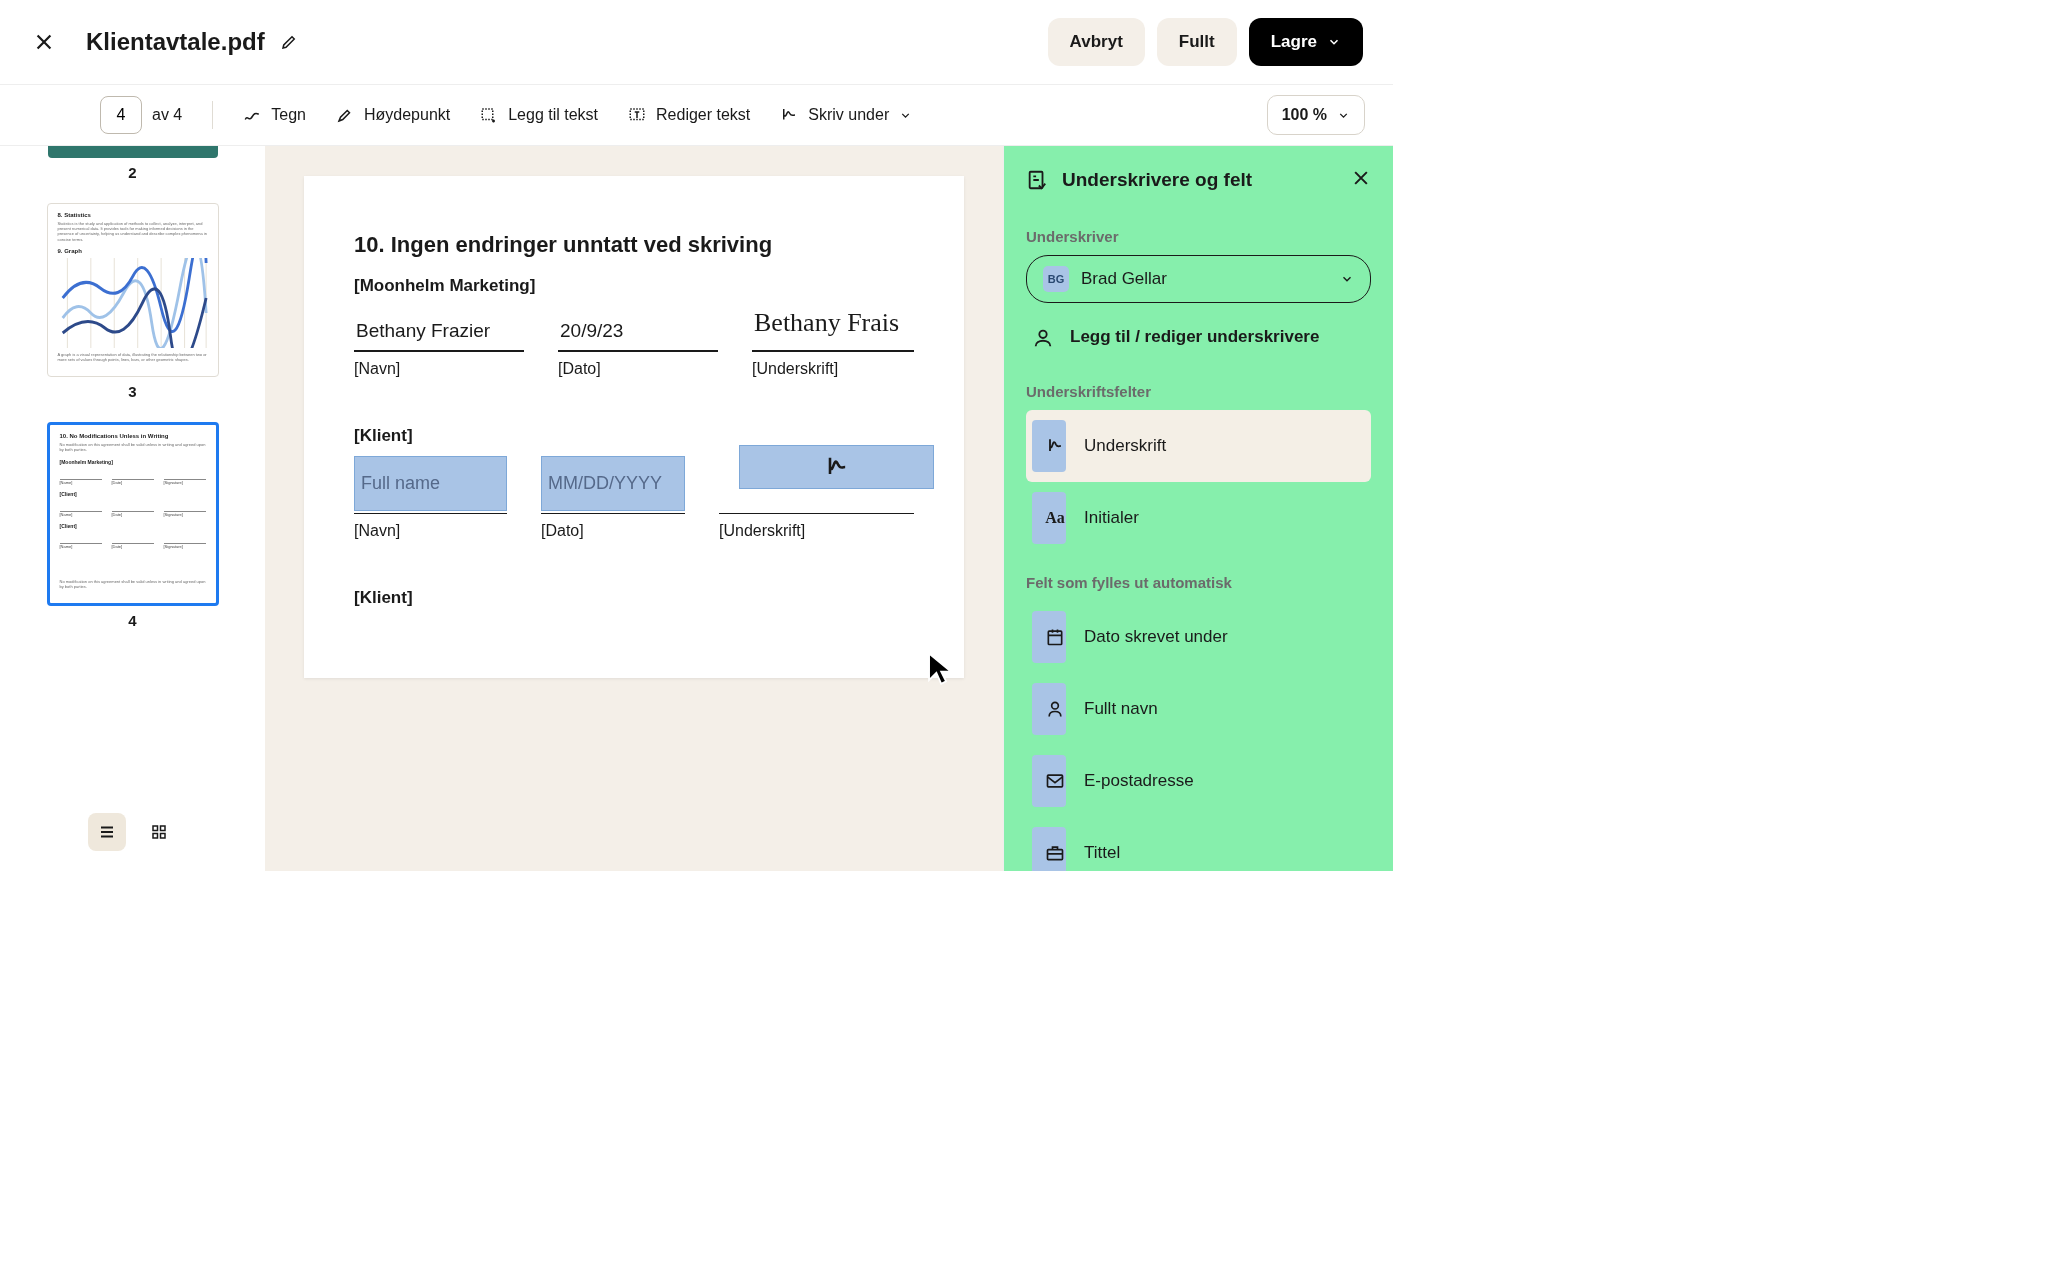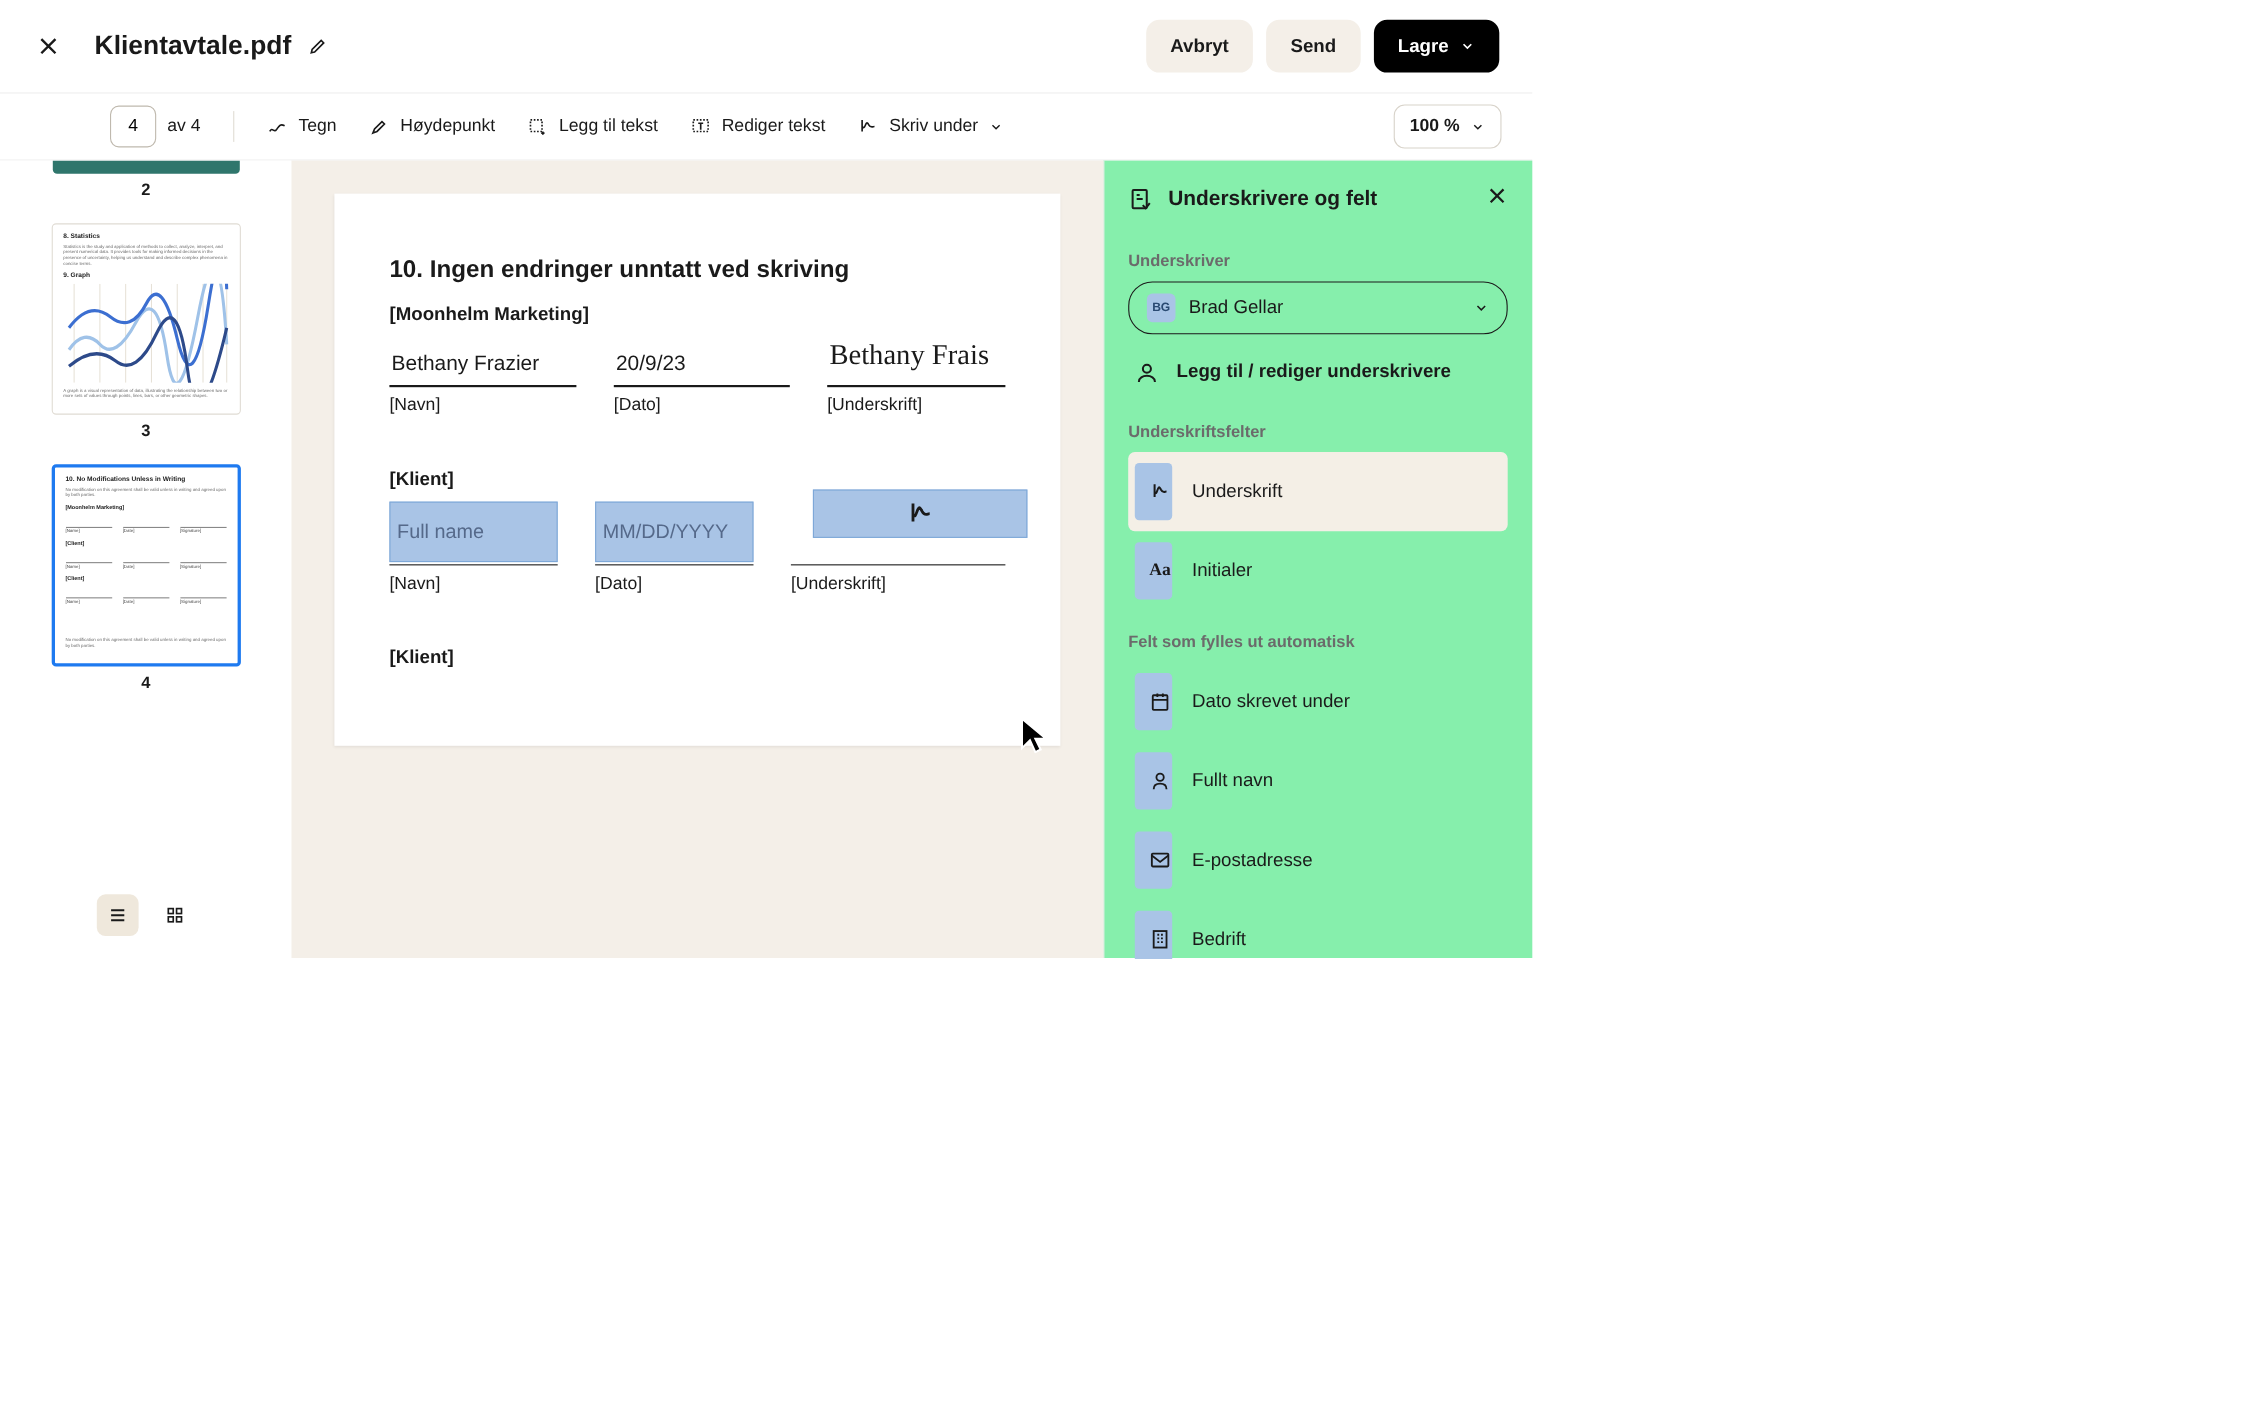--- a/index.html
+++ b/index.html
@@ -124,21 +124,21 @@
         <div class="doc-title">Klientavtale.pdf</div>
         <div class="edit-title">
           <svg width="18" height="18" viewBox="0 0 24 24" fill="none" stroke="#1a1a1a" stroke-width="2">
               <path d="M4 20l4-1 11-11-3-3L5 16l-1 4z"></path>
             </svg>
         </div>
       </div>
     </div>
     <div class="header-right">
       <button class="btn btn-light">Avbryt</button>
-      <button class="btn btn-light">Send</button>
+      <button class="btn btn-light">Fullt</button>
       <button class="btn btn-dark">
         <span>Lagre</span>
         <svg width="14" height="14" viewBox="0 0 24 24" fill="none" stroke="#fff" stroke-width="2.6">
             <path d="M6 9l6 6 6-6"></path>
           </svg>
       </button>
     </div>
   </div>
 
   <div class="toolbar">
@@ -419,20 +419,29 @@
               <svg width="20" height="20" viewBox="0 0 24 24" fill="none" stroke="#1a1a1a" stroke-width="2">
                 <rect x="3" y="5" width="18" height="14" rx="1"></rect>
                 <path d="M3 7l9 7 9-7"></path>
               </svg>
             </div>
           <div class="field-label">E-postadresse</div>
         </div>
         <div class="field-item">
           <div class="field-icon">
               <svg width="20" height="20" viewBox="0 0 24 24" fill="none" stroke="#1a1a1a" stroke-width="2">
+                <rect x="3" y="8" width="18" height="12" rx="1"></rect>
+                <path d="M9 8V5h6v3M3 13h18"></path>
+              </svg>
+            </div>
+          <div class="field-label">Tittel</div>
+        </div>
+        <div class="field-item">
+          <div class="field-icon">
+              <svg width="20" height="20" viewBox="0 0 24 24" fill="none" stroke="#1a1a1a" stroke-width="2">
                 <rect x="5" y="3" width="14" height="18"></rect>
                 <path d="M9 7h2M13 7h2M9 11h2M13 11h2M9 15h2M13 15h2"></path>
               </svg>
             </div>
           <div class="field-label">Bedrift</div>
         </div>
       </div>
     </div>
 
   </div>

